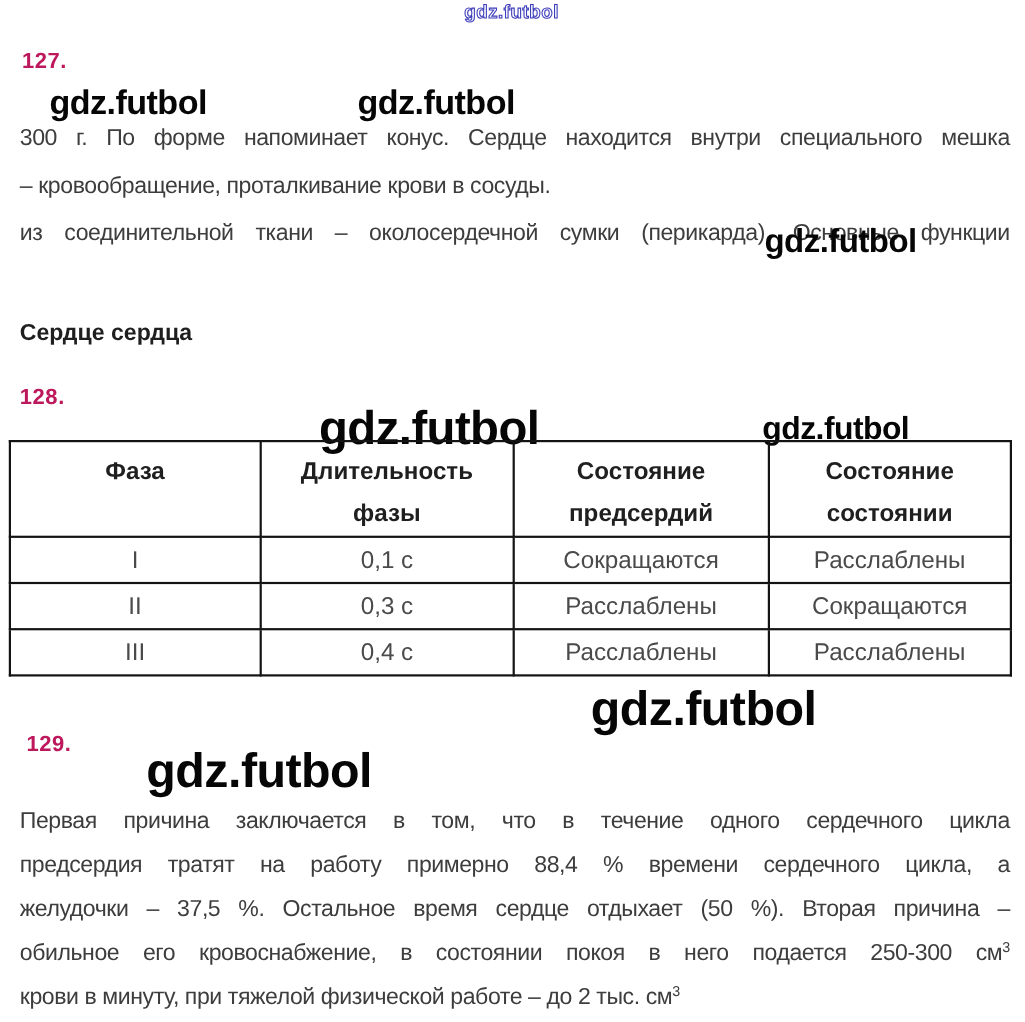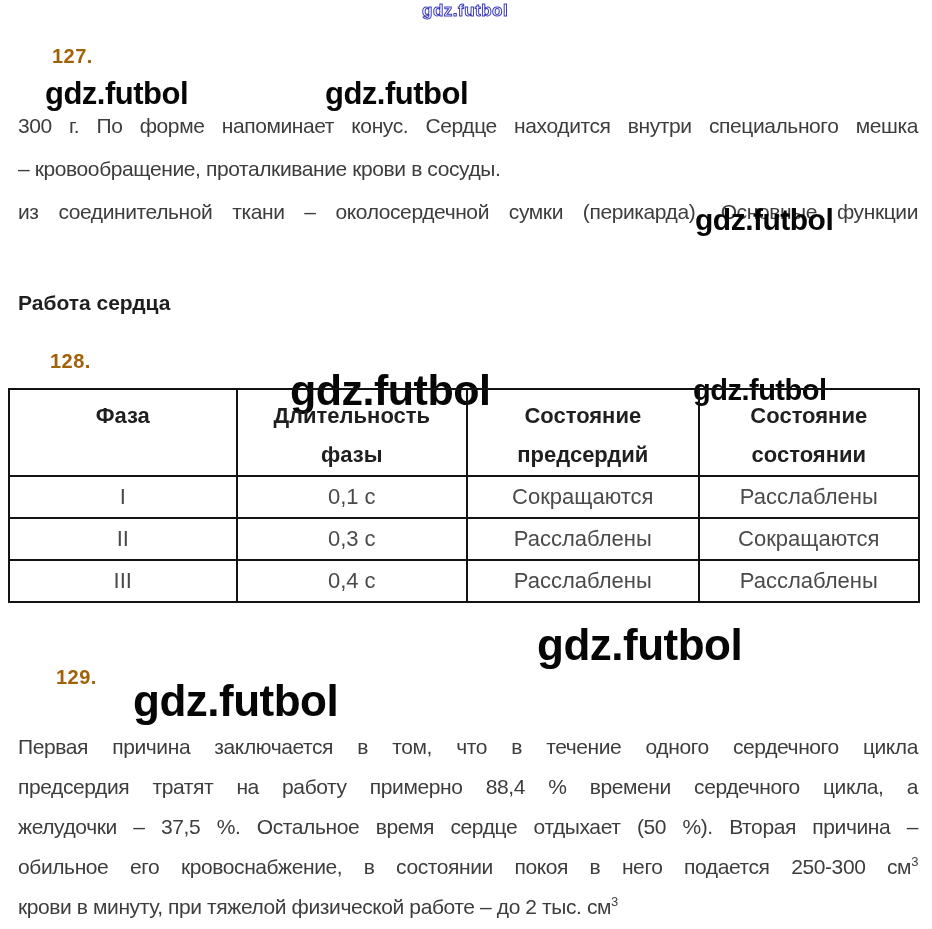--- a/index.html
+++ b/index.html
@@ -20,41 +20,41 @@
   
   .wm{color:#060606;font-weight:bold;letter-spacing:-0.5px;white-space:nowrap;}
   .wm-a{left:45px;top:76px;font-size:31px;}
   .wm-b{left:325px;top:76px;font-size:31px;}
   .wm-c{left:695px;top:203px;font-size:30px;}
   .wm-d{left:290px;top:366px;font-size:43px;}
   .wm-e{left:693px;top:374px;font-size:29px;}
   .wm-f{left:537px;top:620px;font-size:44px;}
   .wm-g{left:133px;top:676px;font-size:44px;}
   
-  .secnum{font-size:20px;font-weight:bold;color:#a16207;letter-spacing:0.5px;margin-left:32px;}
+  .secnum{font-size:20px;font-weight:bold;color:#be185d;letter-spacing:0.5px;}
   .num127{left:20px;top:45px;}
   .heading{left:18px;top:291px;font-size:21px;font-weight:bold;color:#1f1f1f;}
   .num128{left:18px;top:350px;}
   .num129{left:24px;top:666px;}
   
   .para{left:18px;width:900px;color:#3d3d3d;font-size:21px;letter-spacing:-0.4px;}
   .p127{top:104px;}
   .p129{top:727px;}
   .p127 .pline{line-height:43px;height:43px;}
   .p129 .pline{line-height:40px;height:40px;}
   .pline{
     white-space:nowrap;
     text-align:justify;
     text-align-last:justify;
   }
   .pline.lastline{text-align-last:left;}
   sup.cube{font-size:13px;vertical-align:super;line-height:0;}
   
   .phase-table{
-    left:8px;top:388px;width:912px;
+    left:8px;top:400px;width:912px;
     border-collapse:collapse;
     table-layout:fixed;
   }
   .phase-table th,.phase-table td{
     border:2px solid #131313;
     text-align:center;
     font-size:22px;
     overflow:hidden;
   }
   .phase-table th{
@@ -79,21 +79,21 @@
 <div class="abs wm wm-a">gdz.futbol</div>
 <div class="abs wm wm-b">gdz.futbol</div>
 
 <div class="abs para p127">
   <div class="pline">300 г. По форме напоминает конус. Сердце находится внутри специального мешка</div>
   <div class="pline lastline">– кровообращение, проталкивание крови в сосуды.</div>
   <div class="pline">из соединительной ткани – околосердечной сумки (перикарда). Основные функции</div>
 </div>
 <div class="abs wm wm-c">gdz.futbol</div>
 
-<div class="abs heading">Работа сердца</div>
+<div class="abs heading">Сердце сердца</div>
 
 <div class="abs secnum num128">128.</div>
 <div class="abs wm wm-d">gdz.futbol</div>
 <div class="abs wm wm-e">gdz.futbol</div>
 
 <table class="abs phase-table">
   <colgroup>
     <col class="col1">
       <col class="col2">
       <col class="col3">

